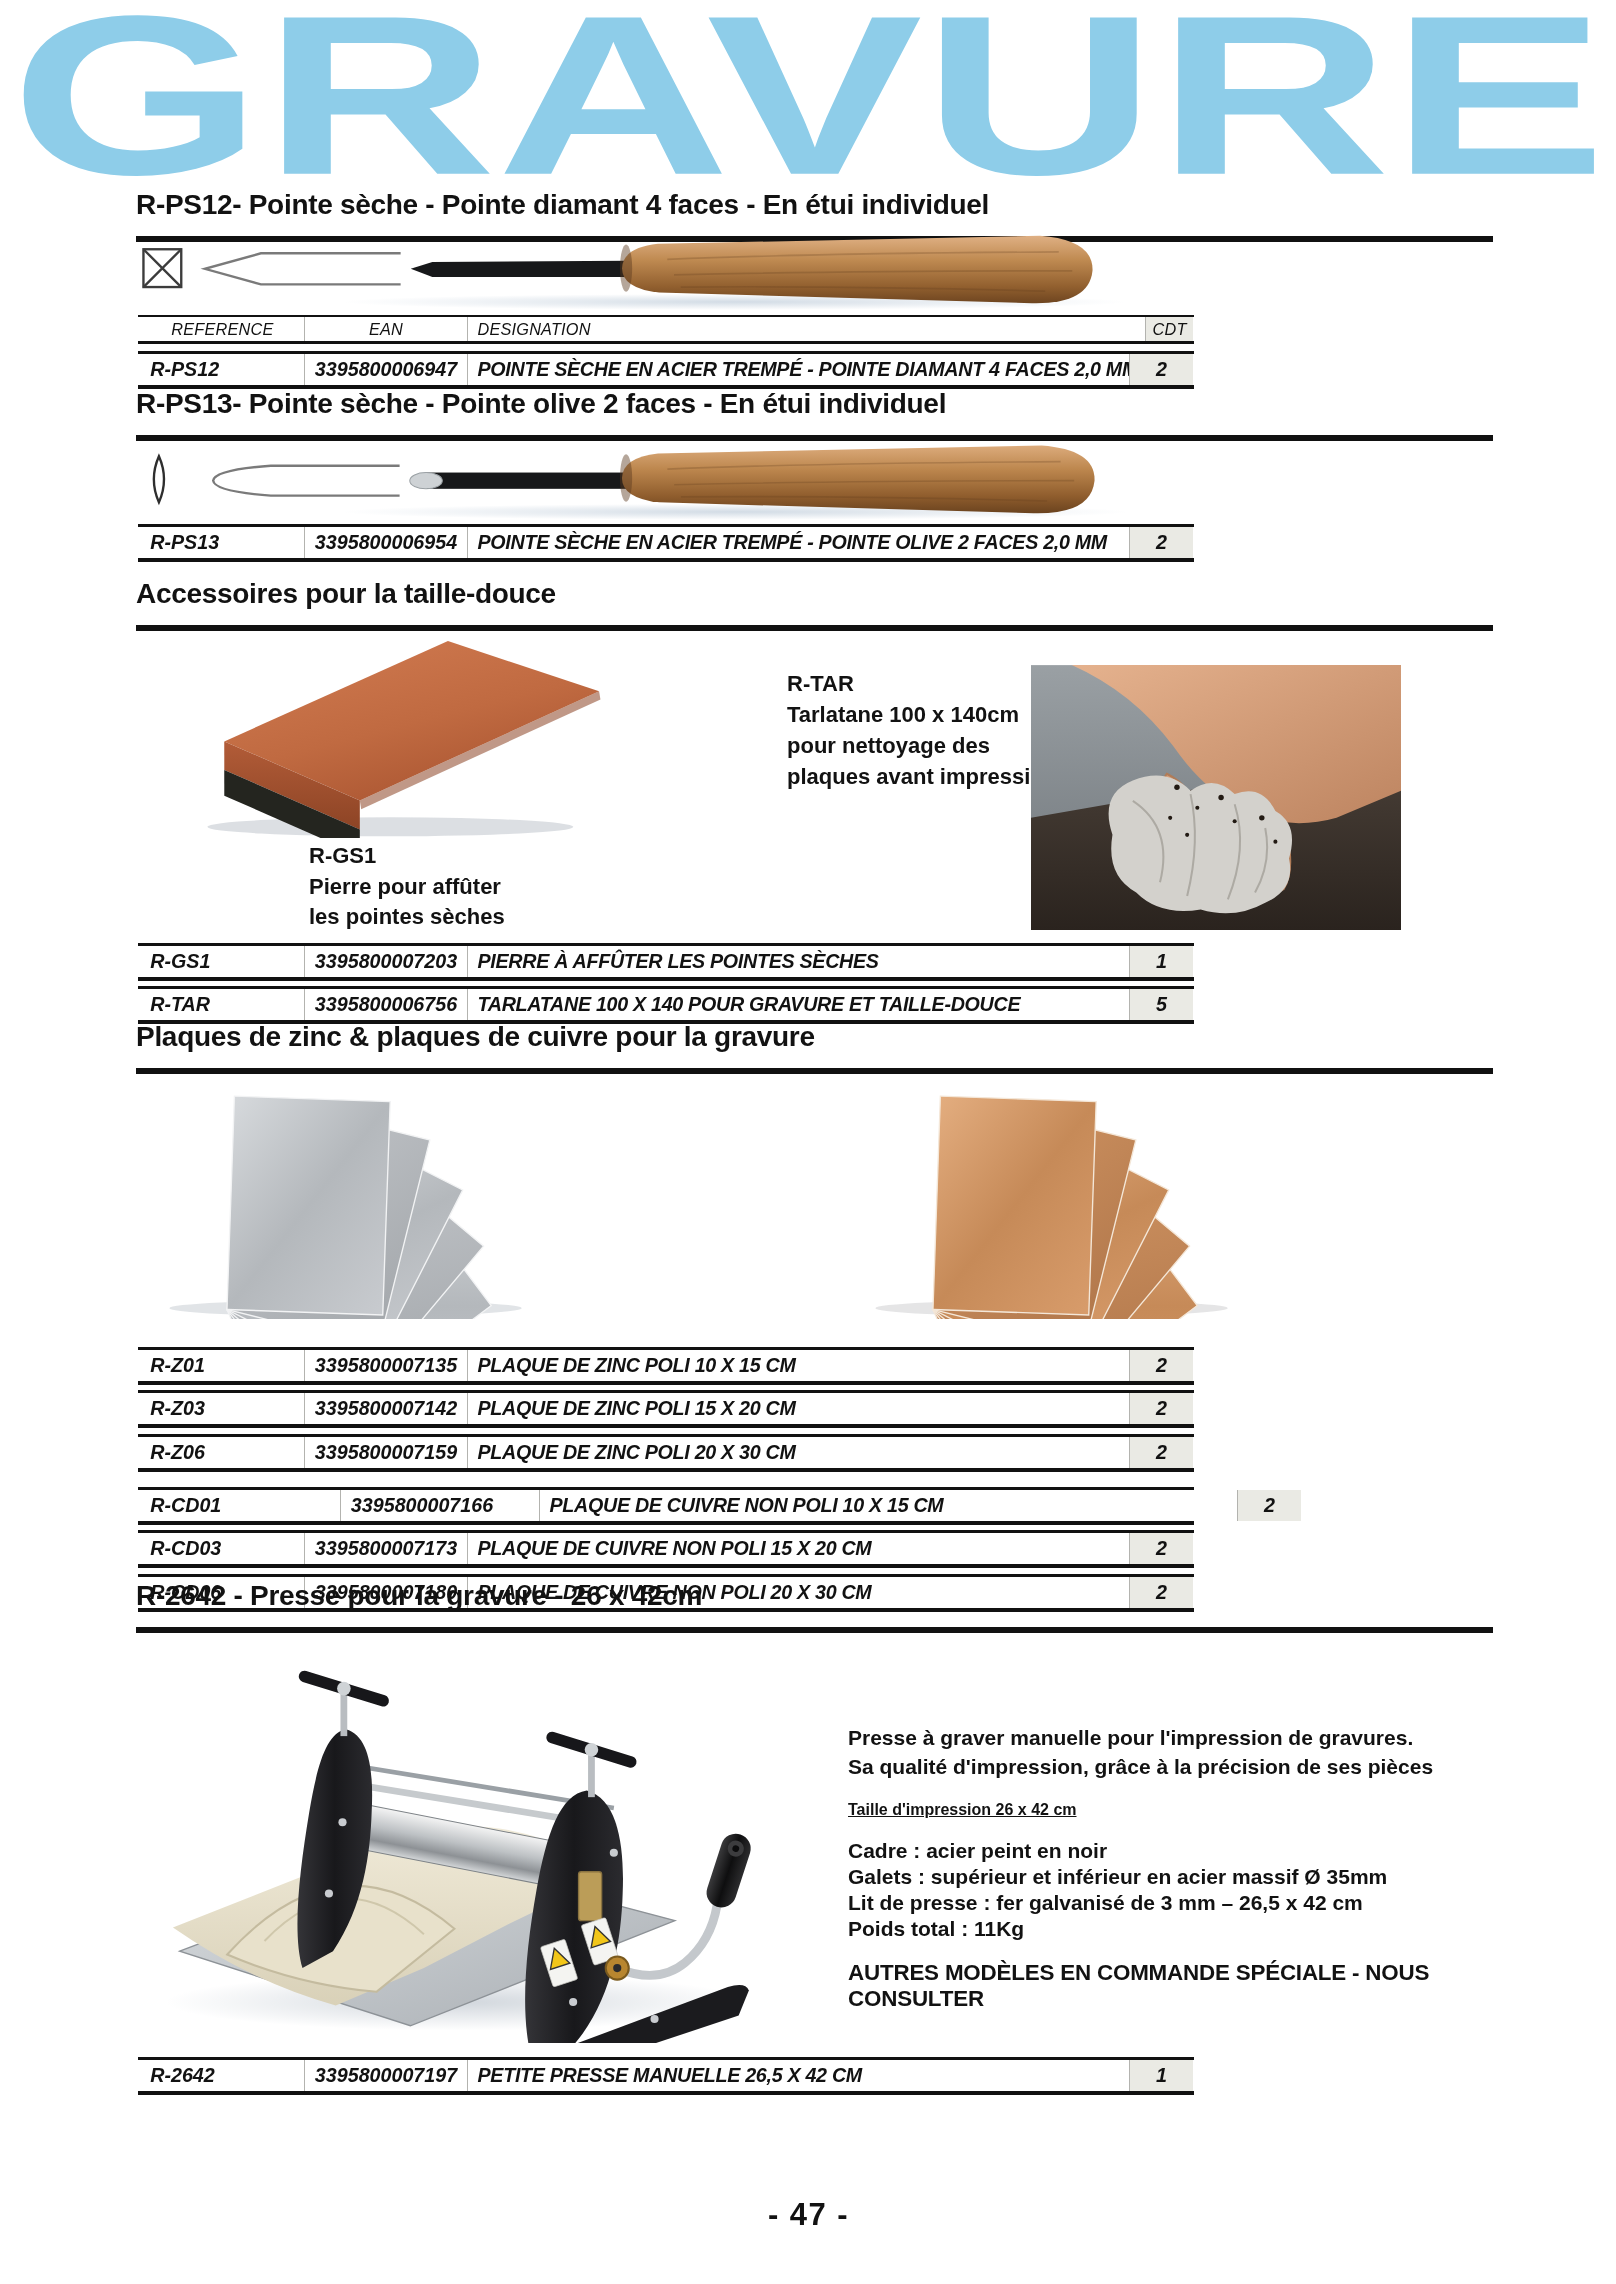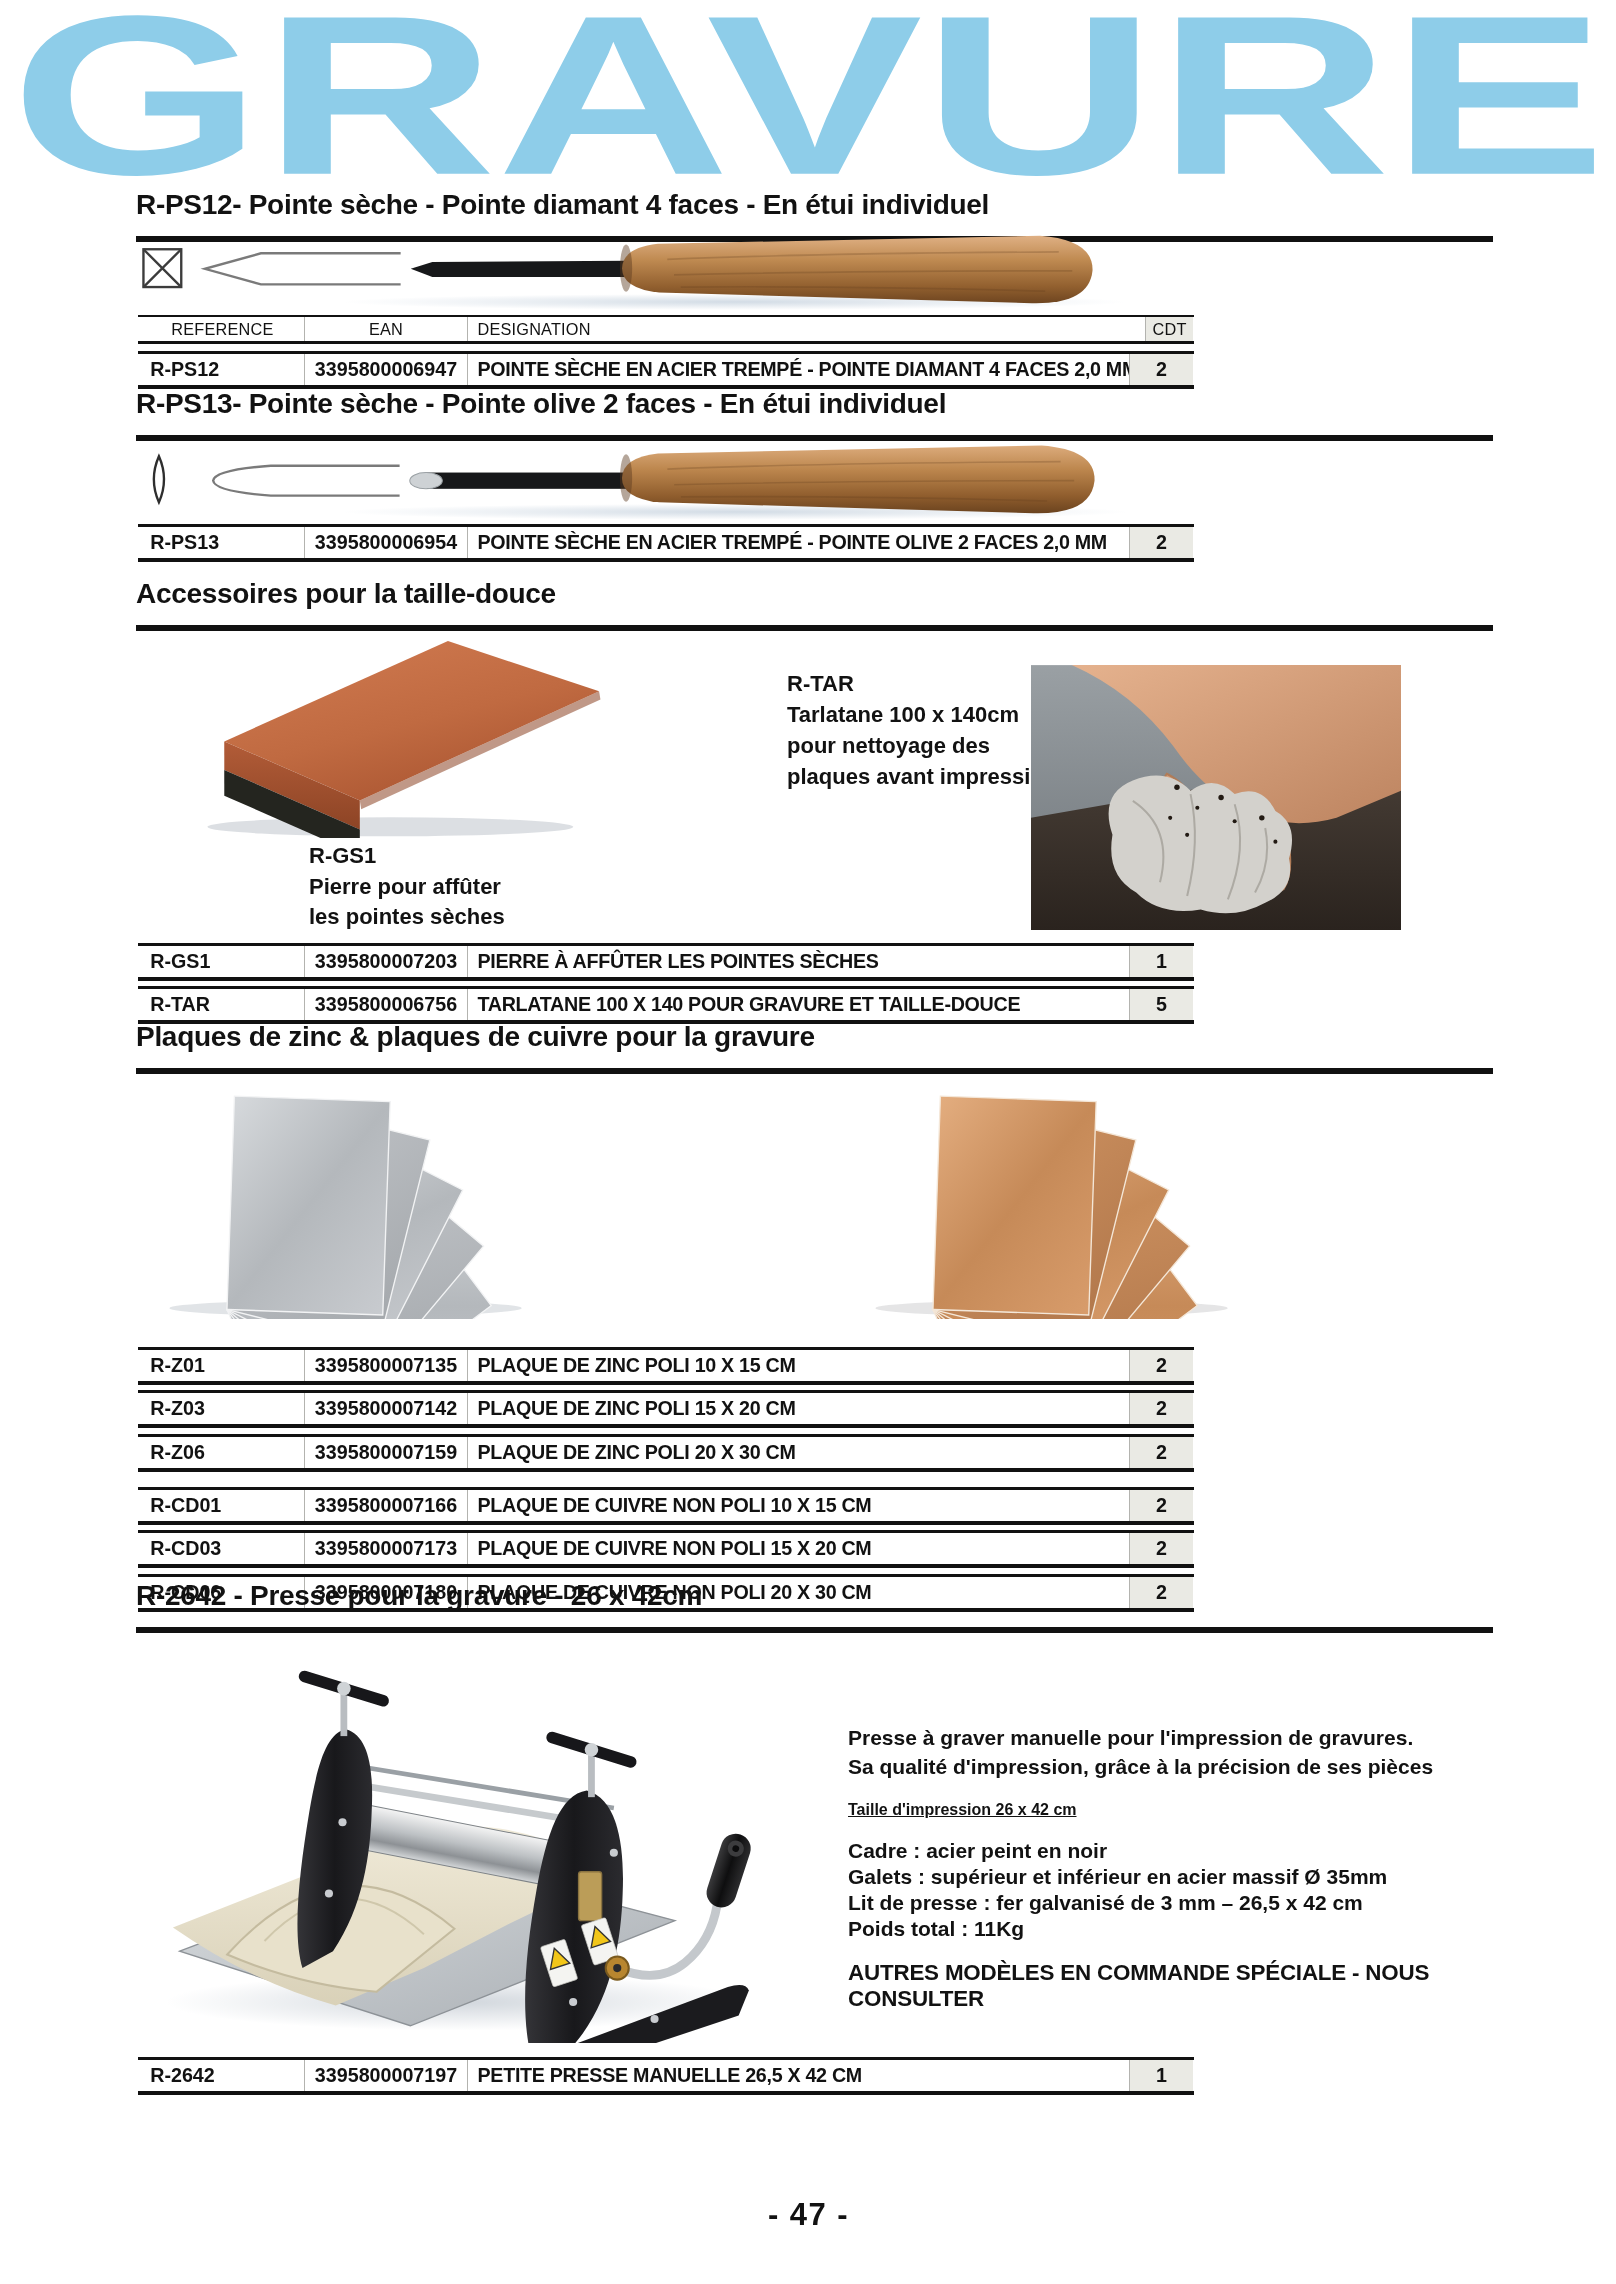--- a/index.html
+++ b/index.html
@@ -1,34 +1,34 @@
 <!DOCTYPE html>
 <html style="font-size:11px"><head>
 <meta charset="utf-8">
 <style>
   html,body{margin:0;padding:0;background:#ffffff;}
   body{width:1617px;height:2284px;position:relative;font-family:"Liberation Sans",sans-serif;color:#121212;overflow:hidden;}
   .abs{position:absolute;}
   .sec-head{font-size:28px;font-weight:700;letter-spacing:-0.3px;padding-bottom:15px;border-bottom:6.1px solid #111111;width:1357px;}
   
-  .tbl{width:1056px;}
+  .tbl{width:1056px;font-style:italic;}
   .trow{display:grid;grid-template-columns:166px 163px 662px 64px;width:1056px;border-top:3.4px solid #111;border-bottom:4.1px solid #111;background:#fff;}
   .trow + .trow{margin-top:5.4px;}
   .trow > div{display:flex;align-items:center;min-height:27px;font-weight:700;font-size:19.7px;padding:2px 9.5px;border-left:1.4px solid #b3b3af;white-space:nowrap;}
   .trow > div:first-child{border-left:none;padding-left:12.2px;}
   .c-ean{justify-content:center;font-size:19px;}
   .c-des{font-size:19px;letter-spacing:-0.3px;}
   .c-cdt{justify-content:center;background:#eaeae4;font-size:19px;}
   .thead{border-top:2.7px solid #111;border-bottom:3.4px solid #111;margin-bottom:6.8px;}
   .thead > div{min-height:20.4px;font-weight:400;font-size:16.3px;letter-spacing:0.2px;}
   .thead .c-ref,.thead .c-ean,.thead .c-cdt{justify-content:center;}
   .thead .c-des{justify-content:flex-start;}
   .thead > div{background:#fff;}
   .thead .c-cdt{background:#eaeae4;margin-left:16px;}
-  .mt-lg{margin-top:15px !important;}
+  .mt-lg{margin-top:15px !important;gap:36px;}
   
   .prod-label{font-weight:700;font-size:22px;line-height:30.5px;}
   .tar-label{font-weight:700;font-size:22px;line-height:31px;}
   
   .press-text{width:719px;font-weight:700;}
   .press-text .pline{font-size:21px;line-height:28.5px;}
   .press-text .size-line{font-size:16px;line-height:27px;margin-top:15px;text-decoration:underline;}
   .press-text .spec{font-size:21px;line-height:26px;}
   .specs{margin-top:15px;}
   .note-line{font-size:22.4px;margin-top:17.6px;letter-spacing:-0.2px;}

